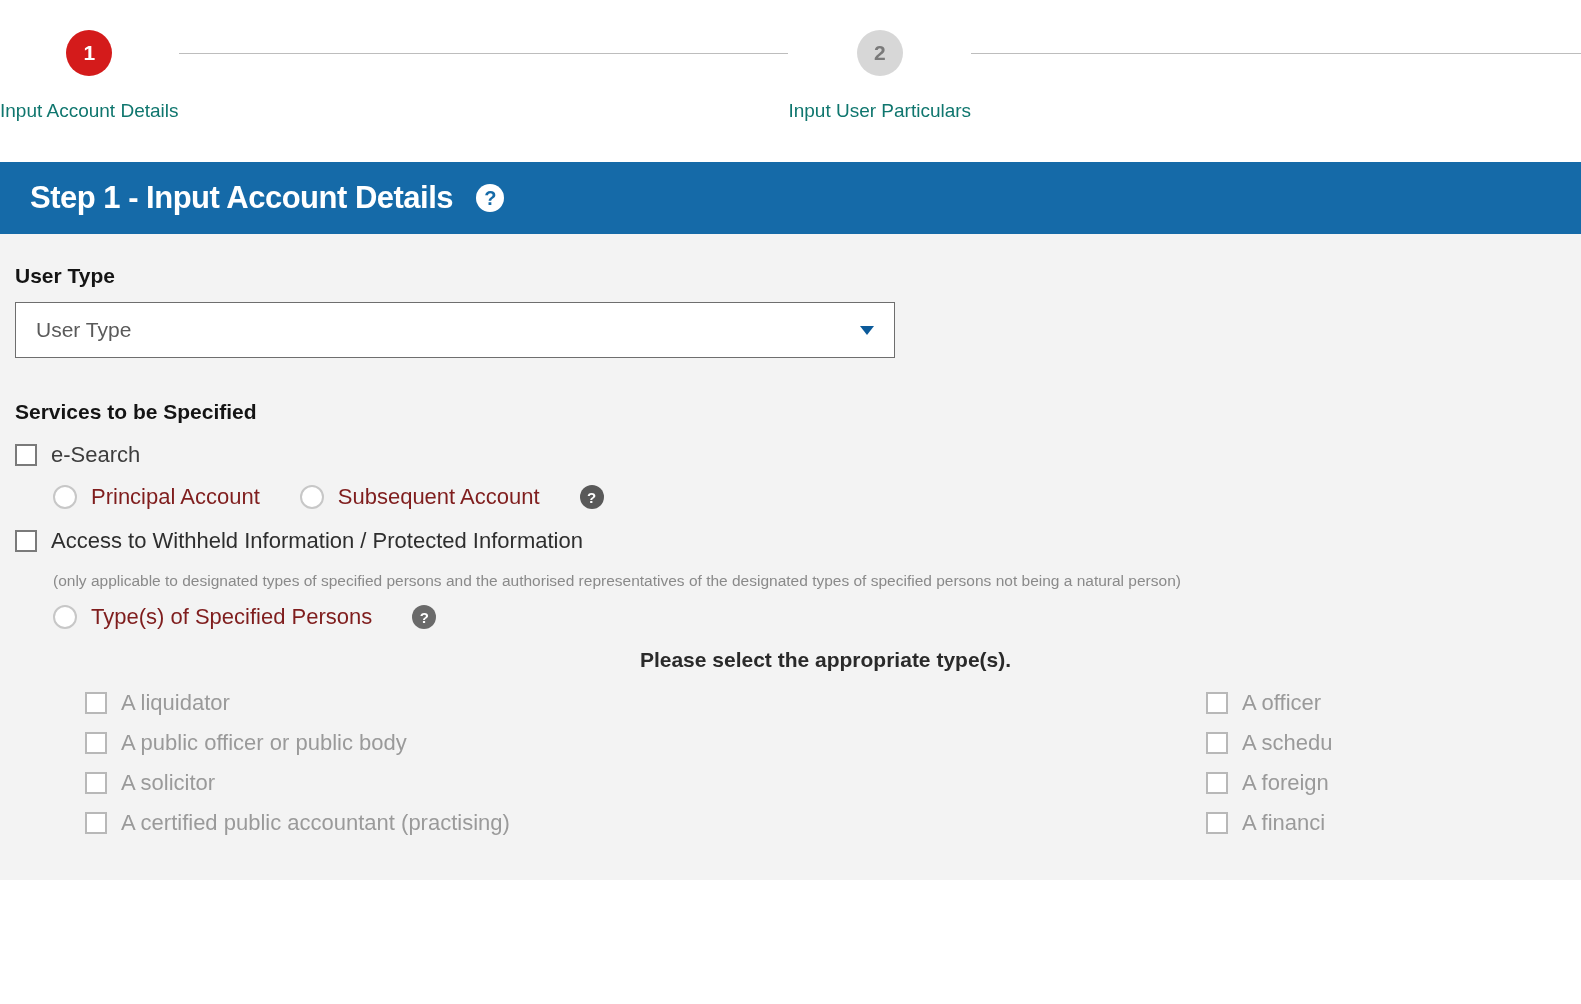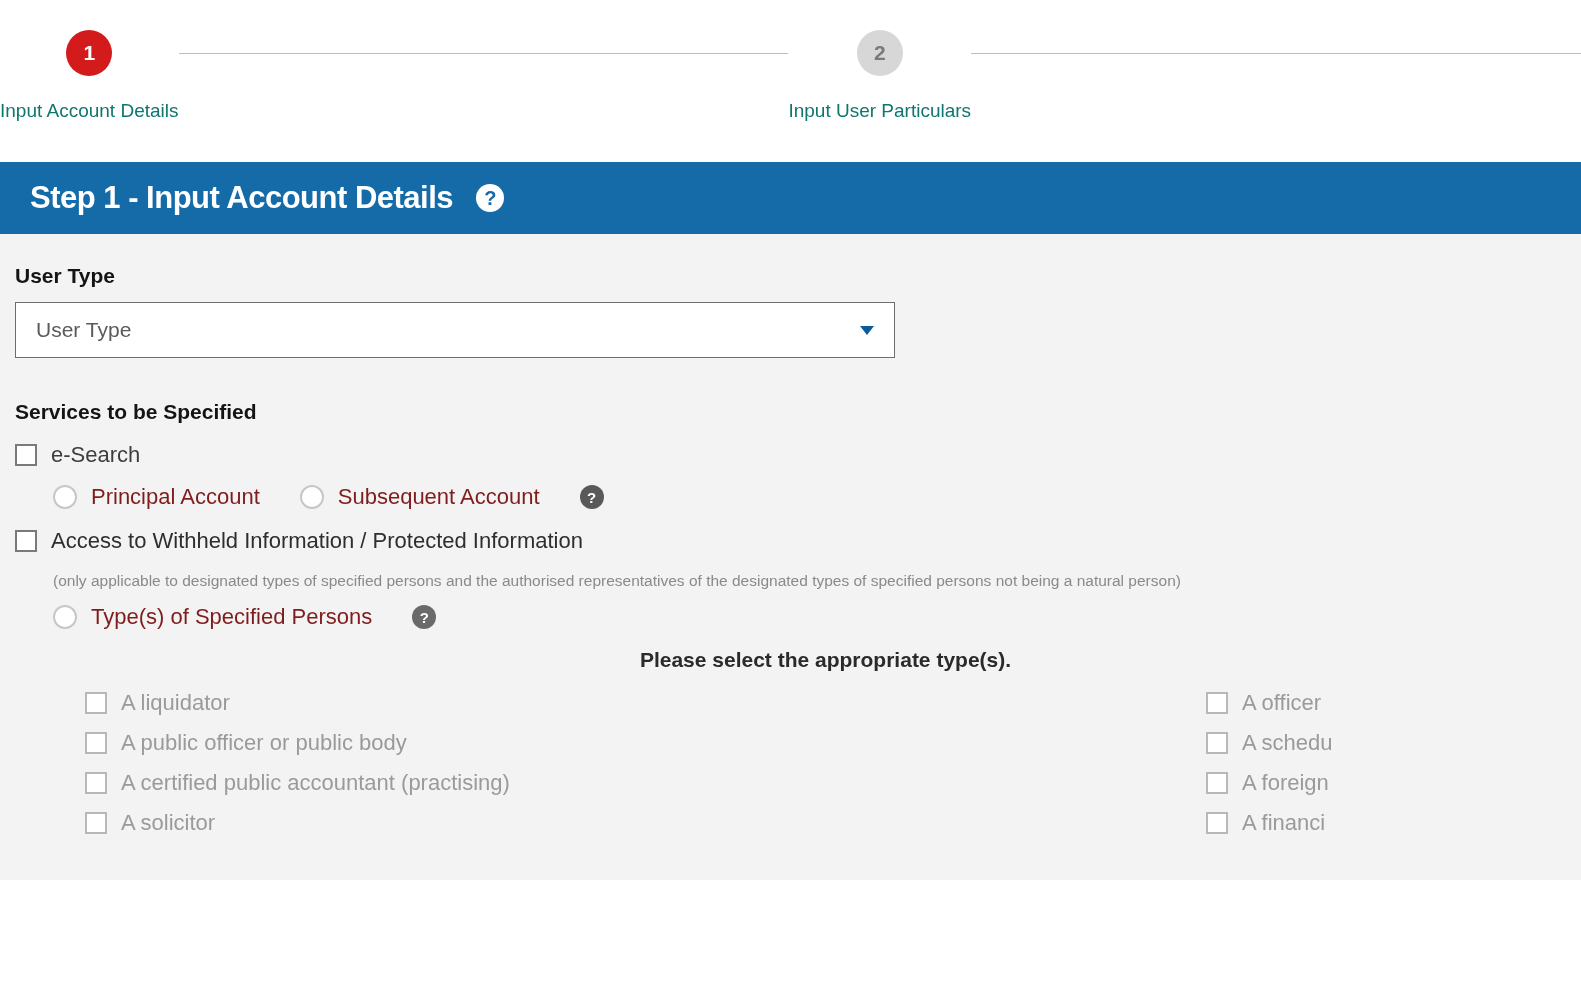--- a/index.html
+++ b/index.html
@@ -293,25 +293,25 @@
       <div class="specified-row">
         <div class="cb-box disabled"></div>
         <div class="cb-label disabled">A liquidator</div>
       </div>
       <div class="specified-row">
         <div class="cb-box disabled"></div>
         <div class="cb-label disabled">A public officer or public body</div>
       </div>
       <div class="specified-row">
         <div class="cb-box disabled"></div>
+        <div class="cb-label disabled">A solicitor</div>
+      </div>
+      <div class="specified-row">
+        <div class="cb-box disabled"></div>
         <div class="cb-label disabled">A certified public accountant (practising)</div>
-      </div>
-      <div class="specified-row">
-        <div class="cb-box disabled"></div>
-        <div class="cb-label disabled">A solicitor</div>
       </div>
     </div>
     <div class="col-right">
       <div class="specified-row">
         <div class="cb-box disabled"></div>
         <div class="cb-label disabled">A officer</div>
       </div>
       <div class="specified-row">
         <div class="cb-box disabled"></div>
         <div class="cb-label disabled">A schedu</div>

